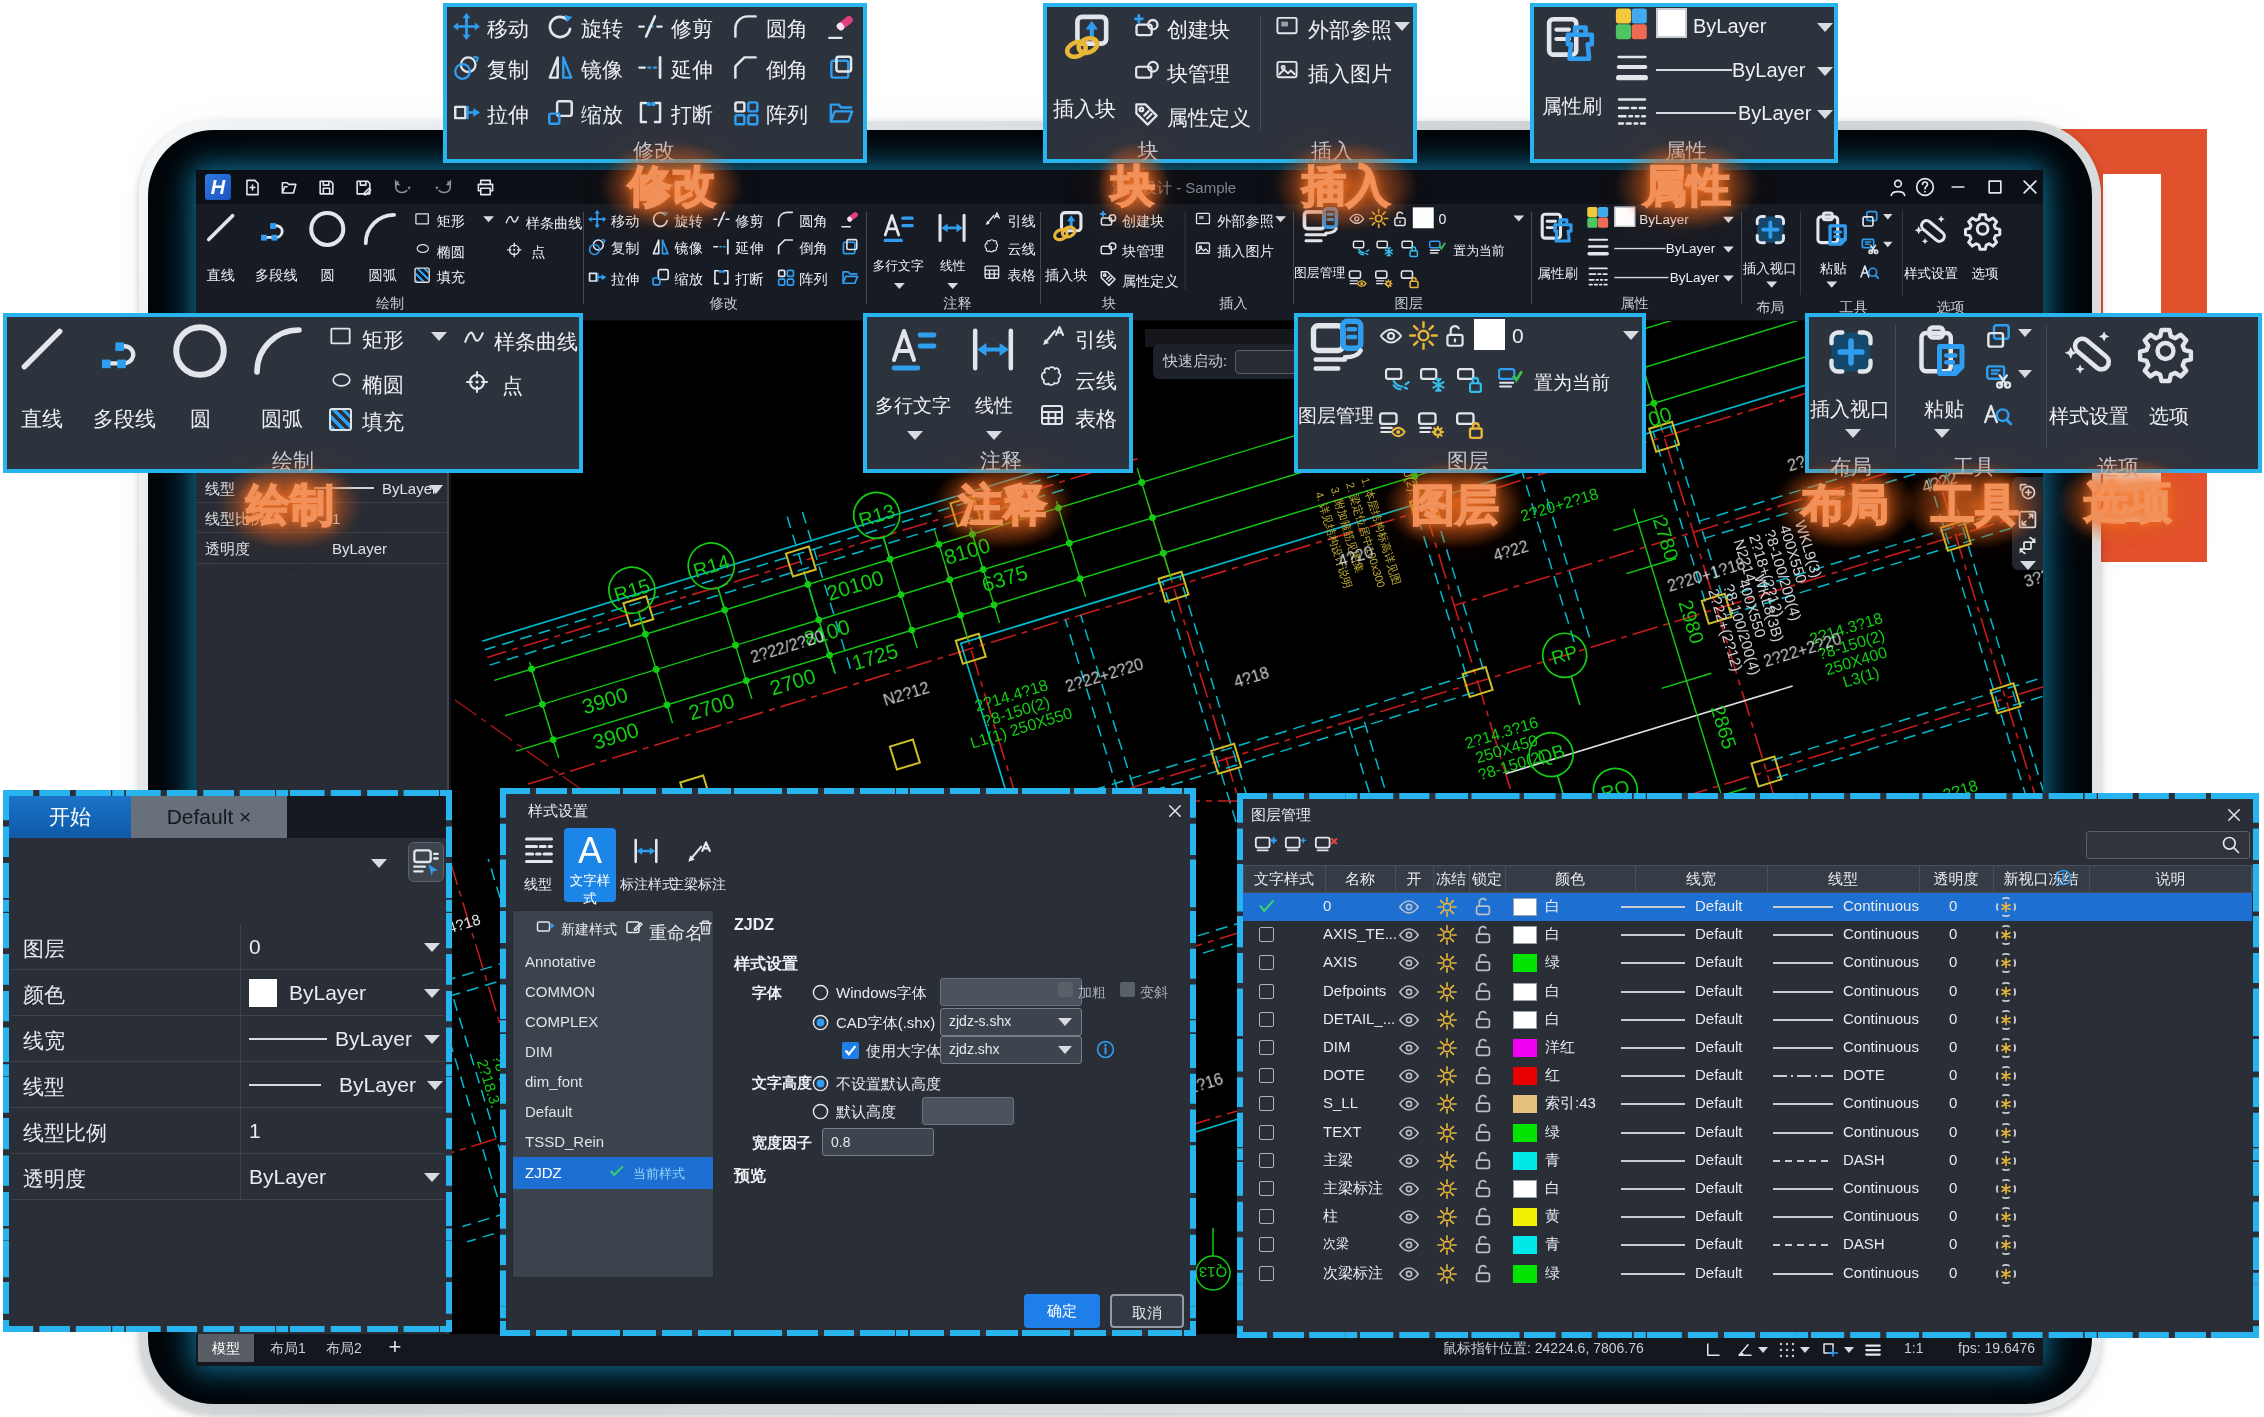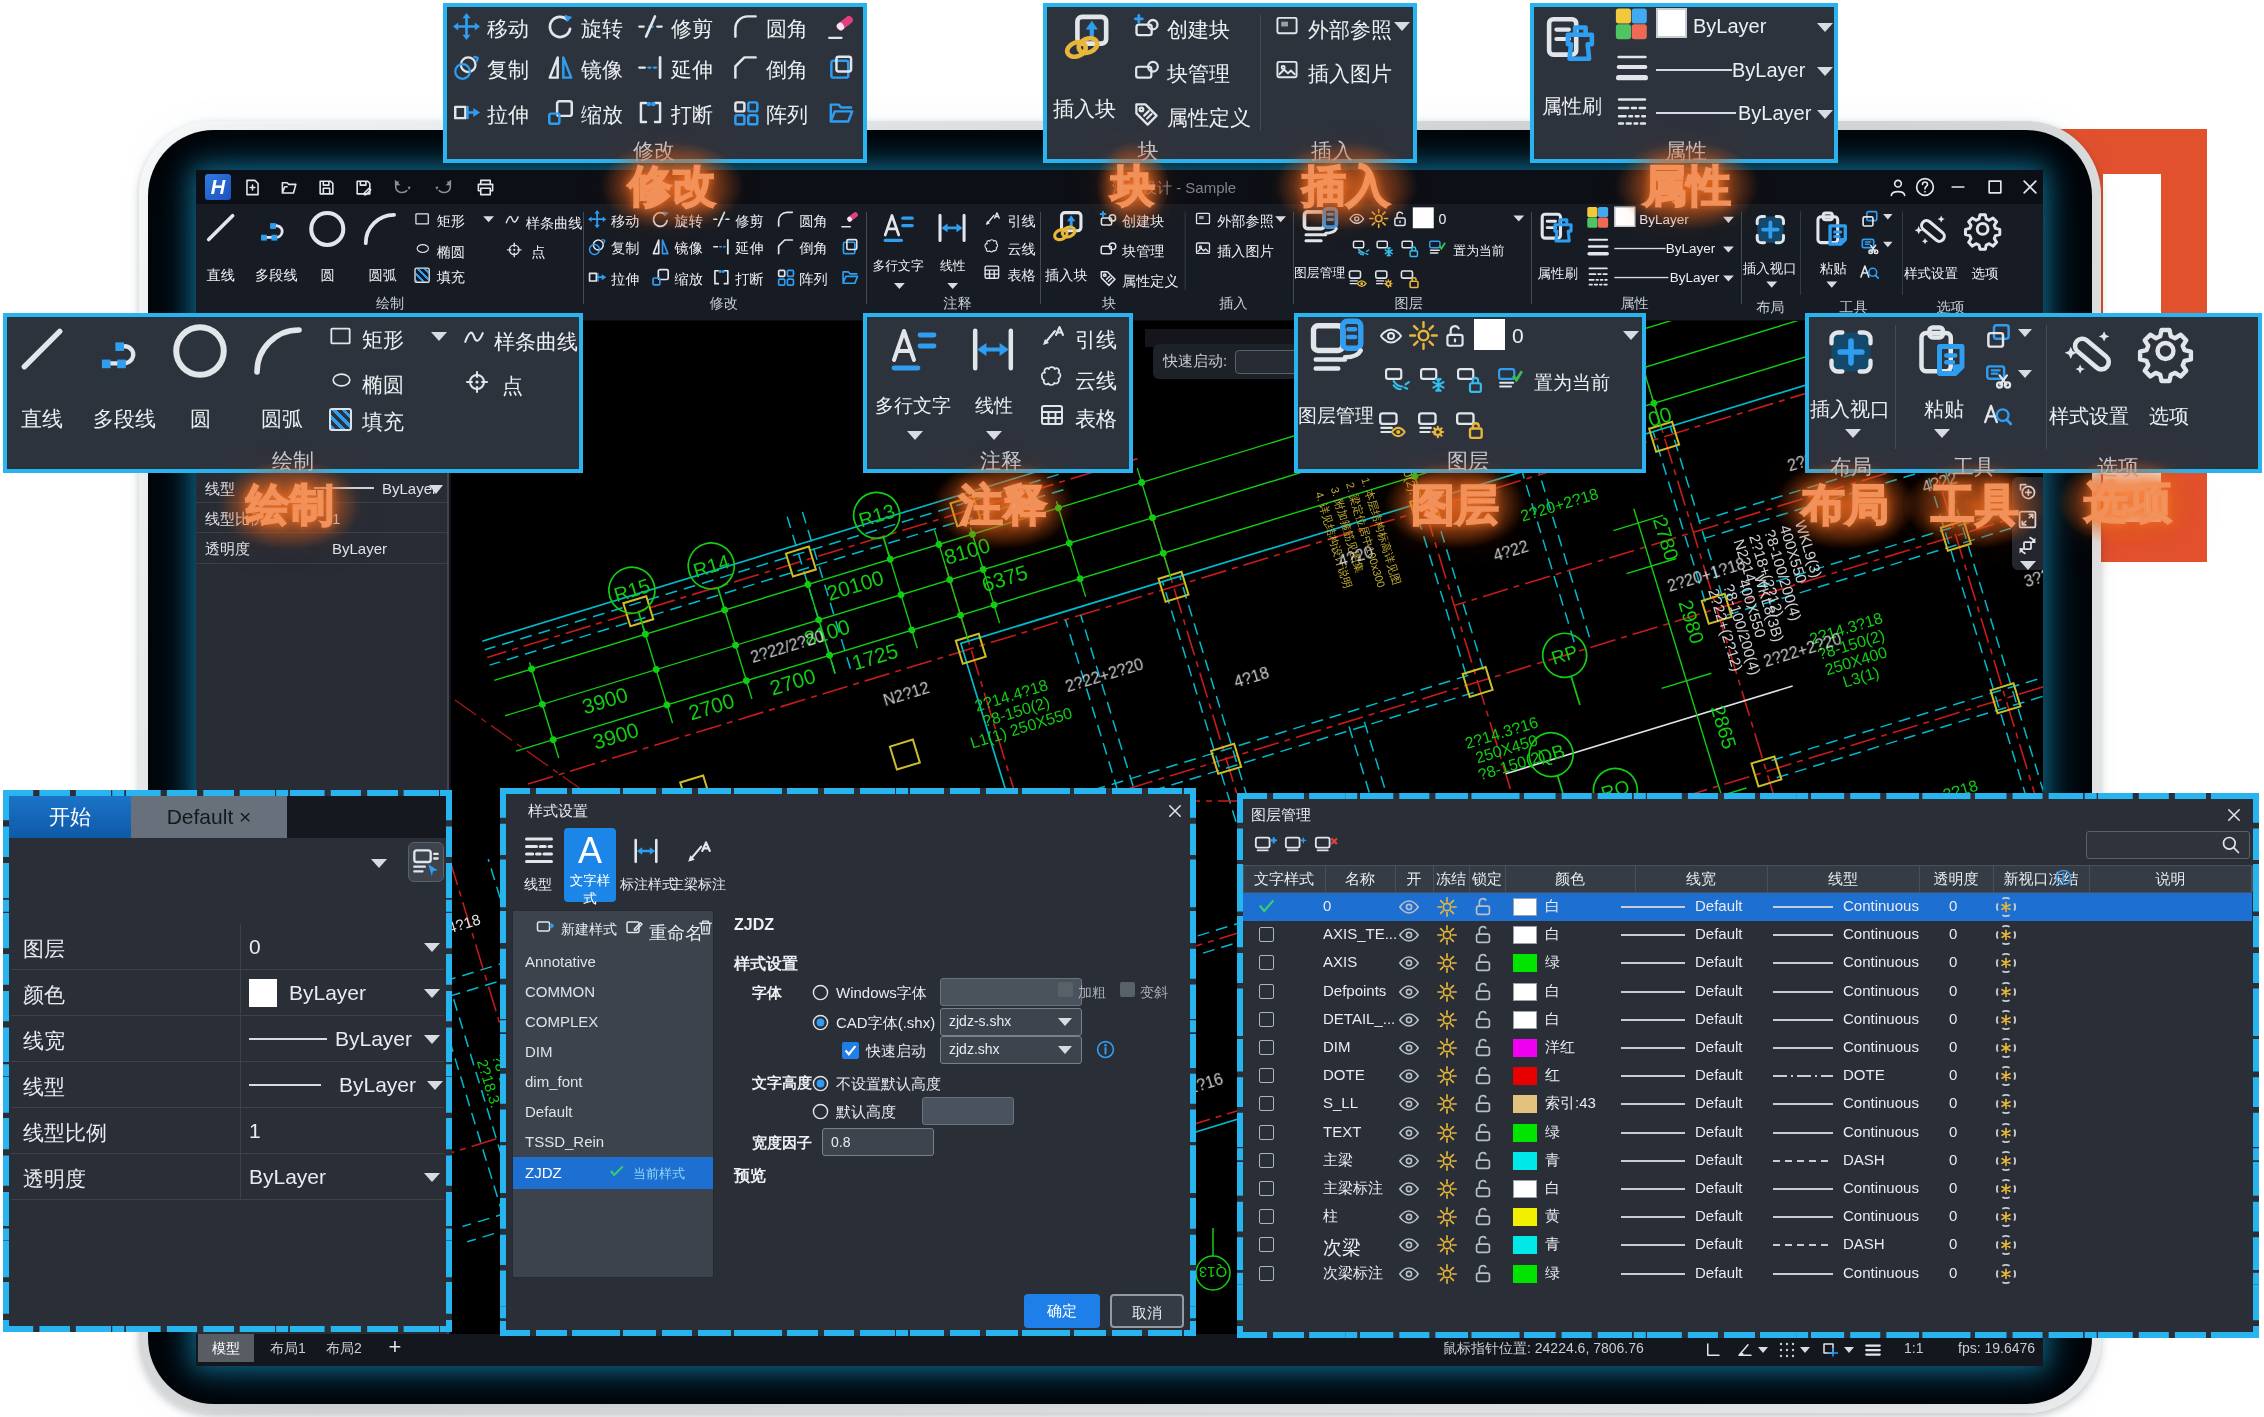--- a/index.html
+++ b/index.html
@@ -1262,21 +1262,21 @@
       </svg>
       <div class="a" style="left:330px;top:220px;font-size:15px;color:#e8ebef;white-space:nowrap;">CAD字体(.shx)</div>
       <div class="a" style="left:434px;top:214px;width:142px;height:28px;background:#3d444d;border:1px solid #79808a;border-radius:3px">
         <span class="a" style="left:8px;top:4px;font-size:14px">zjdz-s.shx</span>
       </div>
       <div class="a" style="left:552px;top:224px;width:0;height:0;border-left:7.2px solid transparent;border-right:7.2px solid transparent;border-top:8.1px solid #d8dce2"></div>
       <div class="a" style="left:336px;top:248px;width:17px;height:17px;background:#1f7fe8;border-radius:2px"></div>
       <svg class="a" style="left:338px;top:250px" width="13" height="13" viewBox="0 0 24 24">
         <path d="M3 12l6 7L21 4" stroke="#fff" stroke-width="4" fill="none"></path>
       </svg>
-      <div class="a" style="left:360px;top:248px;font-size:15px;color:#e8ebef;white-space:nowrap;">快速启动</div>
+      <div class="a" style="left:360px;top:248px;font-size:15px;color:#e8ebef;white-space:nowrap;">使用大字体</div>
       <div class="a" style="left:434px;top:242px;width:142px;height:28px;background:#3d444d;border:1px solid #79808a;border-radius:3px">
         <span class="a" style="left:8px;top:4px;font-size:14px">zjdz.shx</span>
       </div>
       <div class="a" style="left:552px;top:252px;width:0;height:0;border-left:7.2px solid transparent;border-right:7.2px solid transparent;border-top:8.1px solid #d8dce2"></div>
       <svg class="a" style="left:590px;top:246px" width="19" height="19" viewBox="0 0 24 24">
         <circle class="sb" cx="12" cy="12" r="10"></circle>
         <path class="sb" d="M12 10v7" style="stroke-width:2.6"></path>
         <circle class="fb" cx="12" cy="6.5" r="1.6"></circle>
       </svg>
       <div class="a" style="left:246px;top:280px;font-size:15px;color:#eef1f4;white-space:nowrap;font-weight:bold">文字高度</div>
@@ -1724,21 +1724,21 @@
       <div class="a" style="left:706px;top:408.19999999999993px;font-size:15px;color:#e8ebef;white-space:nowrap;">0</div>
       <svg class="a" style="left:752px;top:407.19999999999993px" width="22" height="22" viewBox="0 0 24 24">
         <g style="stroke:#c8cdd4;stroke-width:2;fill:none">
           <path d="M8 3a9 9 0 0 1 8 0M8 21a9 9 0 0 0 8 0M3 8a9 9 0 0 0 0 8M21 8a9 9 0 0 1 0 8"></path>
         </g>
         <g class="sy" style="stroke-width:1.8">
           <path d="M12 7v10M7.7 9.5l8.6 5M16.3 9.5l-8.6 5"></path>
         </g>
       </svg>
       <div class="a" style="left:16px;top:438.3999999999999px;width:15px;height:15px;border:1.5px solid #aeb4bc;border-radius:2px"></div>
-      <div class="a" style="left:80px;top:436.3999999999999px;font-size:19px;color:#e8ebef;white-space:nowrap;">次梁</div>
+      <div class="a" style="left:80px;top:436.3999999999999px;font-size:13px;color:#e8ebef;white-space:nowrap;">次梁</div>
       <svg class="a" style="left:155px;top:435.3999999999999px" width="22" height="22" viewBox="0 0 24 24">
         <path class="s" d="M2 12s4-6.5 10-6.5S22 12 22 12s-4 6.5-10 6.5S2 12 2 12z" style="stroke:#b9bfc8;stroke-width:1.8"></path>
         <circle cx="12" cy="12" r="2.8" style="stroke:#b9bfc8;stroke-width:1.8;fill:none"></circle>
       </svg>
       <svg class="a" style="left:193px;top:435.3999999999999px" width="22" height="22" viewBox="0 0 24 24">
         <circle class="sy" style="stroke-width:1.8" cx="12" cy="12" r="4"></circle>
         <g class="sy" style="stroke-width:1.8">
           <path d="M12 2v4M12 18v4M2 12h4M18 12h4M5 5l2.8 2.8M16.2 16.2L19 19M19 5l-2.8 2.8M7.8 16.2L5 19"></path>
         </g>
       </svg>

